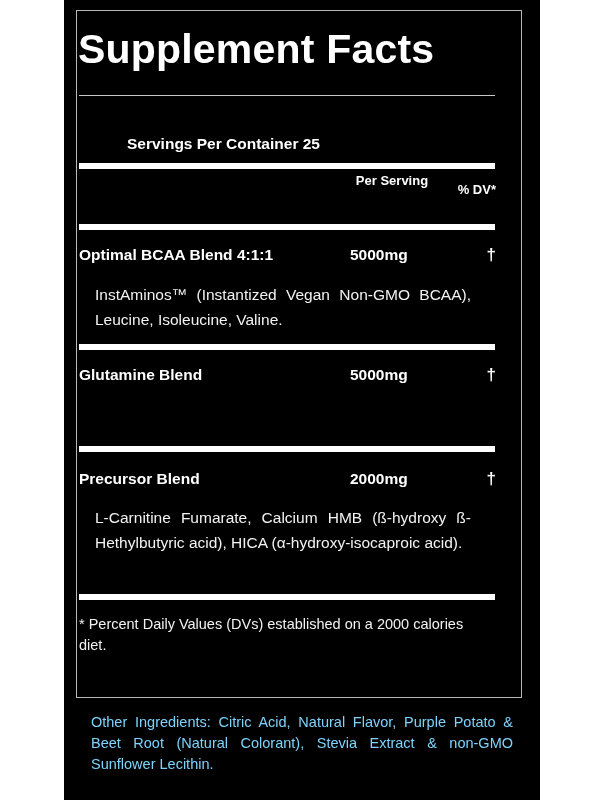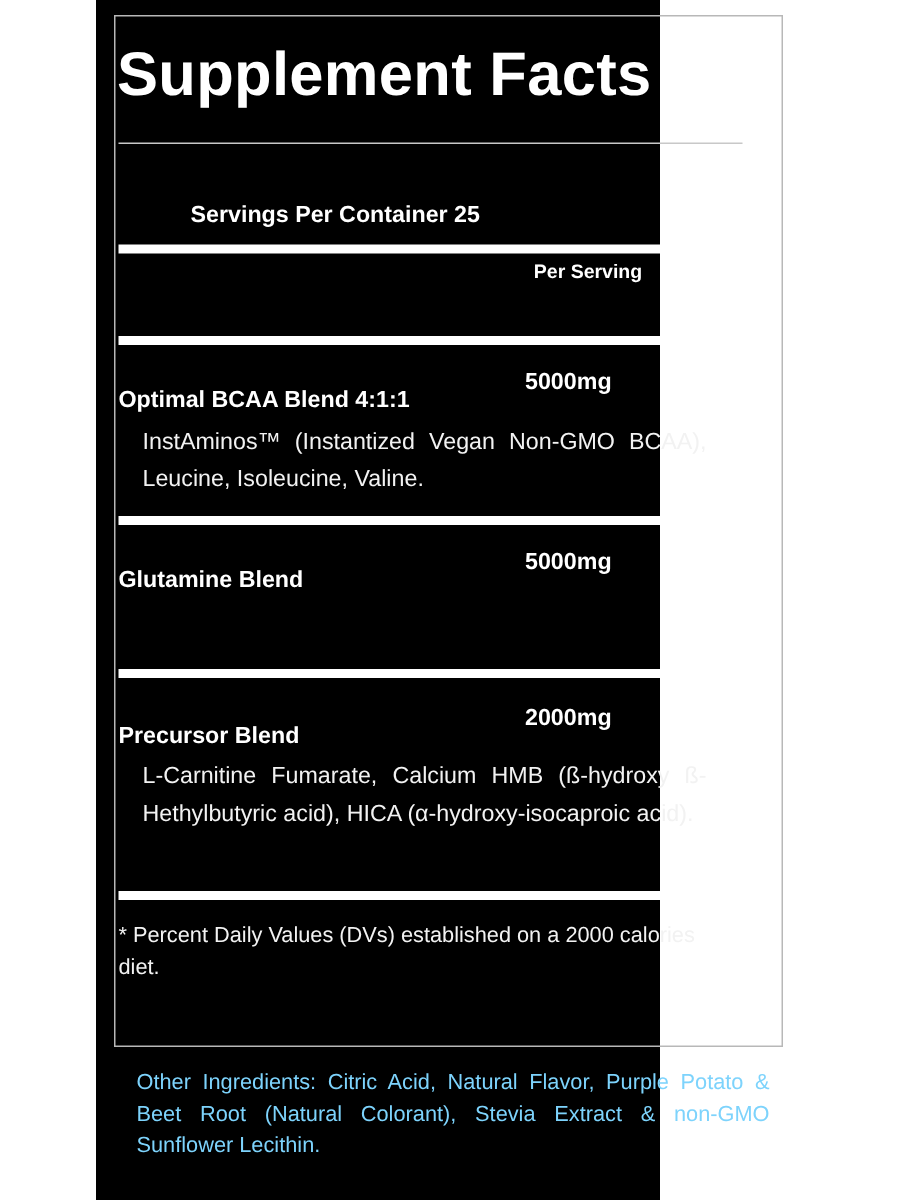--- a/index.html
+++ b/index.html
@@ -1,39 +1,39 @@
 <!DOCTYPE html>
 <html><head>
 <meta charset="utf-8">
 <style>
   html, body { margin: 0; padding: 0; }
   body {
     width: 600px; height: 800px; background: #ffffff; position: relative; overflow: hidden;
     font-family: "Liberation Sans", sans-serif; color: #ffffff;
   }
   .panel {
-    position: absolute; left: 64px; top: 0; width: 376px; height: 800px; background: #000000;
+    position: absolute; left: 64px; top: 0; width: 476px; height: 800px; background: #000000;
   }
   .box {
     position: absolute; left: 12px; top: 10px; width: 446px; height: 688px;
     border: 1px solid #b8b8b8; box-sizing: border-box;
   }
   .title {
     position: absolute; left: 14px; top: 26px; width: 420px;
     font-size: 41px; font-weight: bold; letter-spacing: 0.2px; white-space: nowrap;
   }
   .thin-rule { position: absolute; left: 15px; width: 416px; height: 1px; background: #c8c8c8; }
   .thick-rule { position: absolute; left: 15px; width: 416px; height: 6px; background: #ffffff; }
   .serving { position: absolute; left: 15px; font-size: 15.5px; font-weight: bold; white-space: nowrap; }
   .hdr-amount {
     position: absolute; left: 268px; top: 173px; width: 120px; text-align: center;
     font-size: 13px; font-weight: bold; line-height: 16px;
   }
-  .hdr-dv { position: absolute; left: 368px; top: 182px; width: 64px; text-align: right; font-size: 13px; font-weight: bold; margin-top: 24px; }
-  .blend-name { position: absolute; left: 15px; font-size: 15.5px; font-weight: bold; white-space: nowrap; margin-top: 12px; }
+  .hdr-dv { position: absolute; left: 368px; top: 182px; width: 64px; text-align: right; font-size: 13px; font-weight: bold; }
+  .blend-name { position: absolute; left: 15px; font-size: 15.5px; font-weight: bold; white-space: nowrap; }
   .blend-amt { position: absolute; left: 286px; font-size: 15.5px; font-weight: bold; white-space: nowrap; }
   .blend-dv { position: absolute; left: 408px; width: 24px; text-align: right; font-size: 17px; font-weight: bold; }
   .ingr {
     position: absolute; left: 31px; width: 376px; font-size: 15.5px; line-height: 25px;
     text-align: justify; color: #f2f2f2;
   }
   .foot { position: absolute; left: 15px; width: 410px; font-size: 14.5px; line-height: 21px; color: #f2f2f2; }
   .other {
     position: absolute; left: 27px; top: 712px; width: 422px; font-size: 14.5px; line-height: 21px;
     text-align: justify; color: #7dd3fc;

